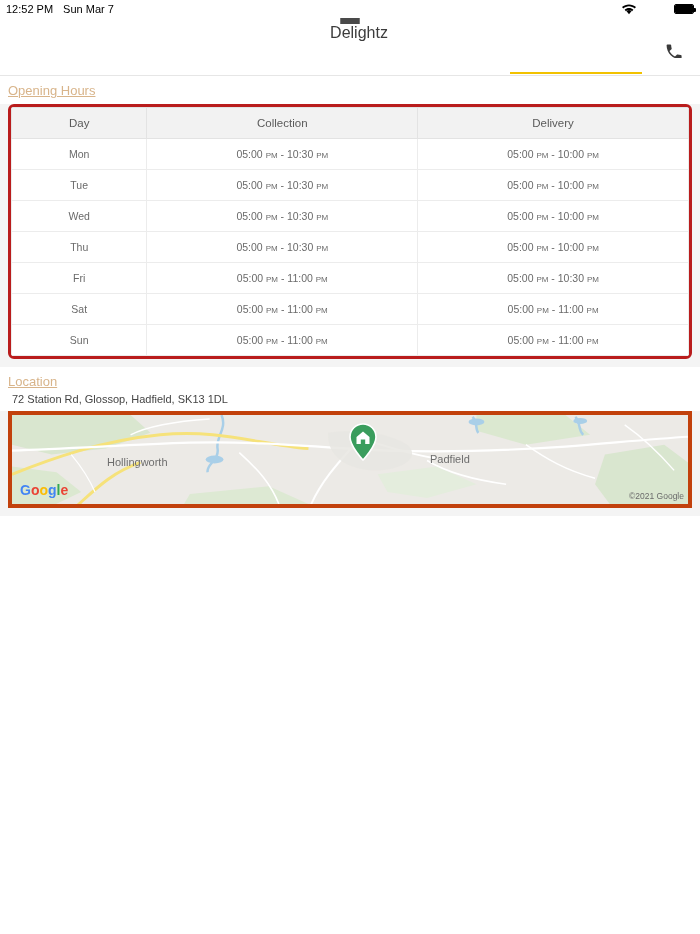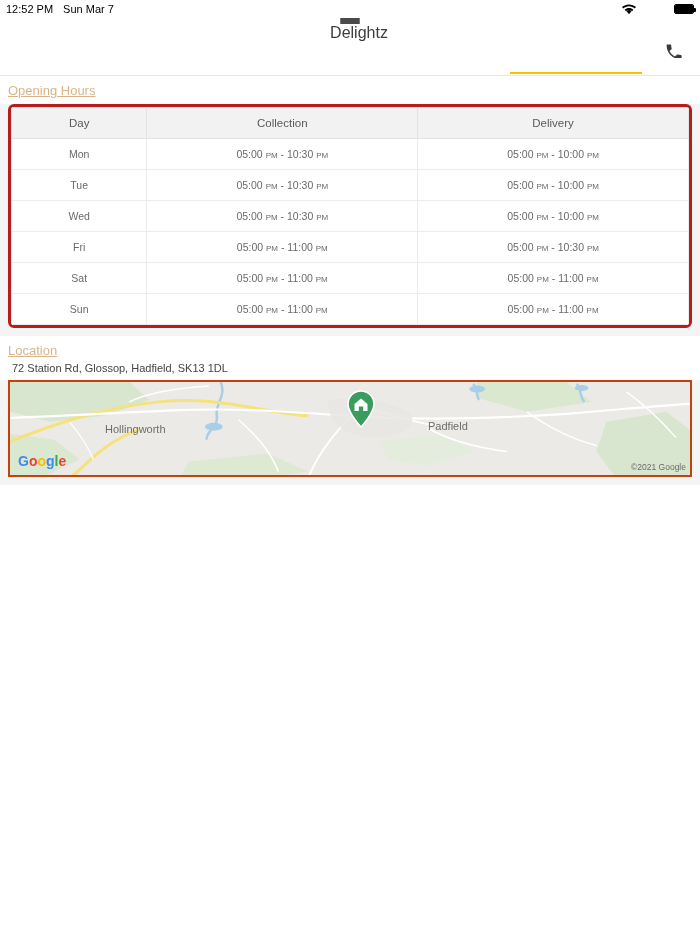--- a/index.html
+++ b/index.html
@@ -141,21 +141,21 @@
     background: #ffffff;
   }
 
   
   .map-wrap {
     margin: 0 8px;
     height: 97px;
     position: relative;
     overflow: hidden;
     background: #eceae5;
-    border: 2px solid #c2410c;
+    border: 4px solid #c2410c;
   }
   .map-svg { position: absolute; inset: 0; }
   .map-label {
     position: absolute;
     font-size: 11px;
     color: #6d6d6d;
     font-family: "Liberation Sans", sans-serif;
   }
   .map-label.hollingworth { left: 95px; top: 41px; }
   .map-label.padfield { left: 418px; top: 38px; }
@@ -259,20 +259,25 @@
           <td>Tue</td>
           <td>05:00 <span class="time-ampm">PM</span> - 10:30 <span class="time-ampm">PM</span></td>
           <td>05:00 <span class="time-ampm">PM</span> - 10:00 <span class="time-ampm">PM</span></td>
         </tr>
         <tr>
           <td>Wed</td>
           <td>05:00 <span class="time-ampm">PM</span> - 10:30 <span class="time-ampm">PM</span></td>
           <td>05:00 <span class="time-ampm">PM</span> - 10:00 <span class="time-ampm">PM</span></td>
         </tr>
         <tr>
+          <td>Thu</td>
+          <td>05:00 <span class="time-ampm">PM</span> - 10:30 <span class="time-ampm">PM</span></td>
+          <td>05:00 <span class="time-ampm">PM</span> - 10:00 <span class="time-ampm">PM</span></td>
+        </tr>
+        <tr>
           <td>Fri</td>
           <td>05:00 <span class="time-ampm">PM</span> - 11:00 <span class="time-ampm">PM</span></td>
           <td>05:00 <span class="time-ampm">PM</span> - 10:30 <span class="time-ampm">PM</span></td>
         </tr>
         <tr>
           <td>Sat</td>
           <td>05:00 <span class="time-ampm">PM</span> - 11:00 <span class="time-ampm">PM</span></td>
           <td>05:00 <span class="time-ampm">PM</span> - 11:00 <span class="time-ampm">PM</span></td>
         </tr>
         <tr>

